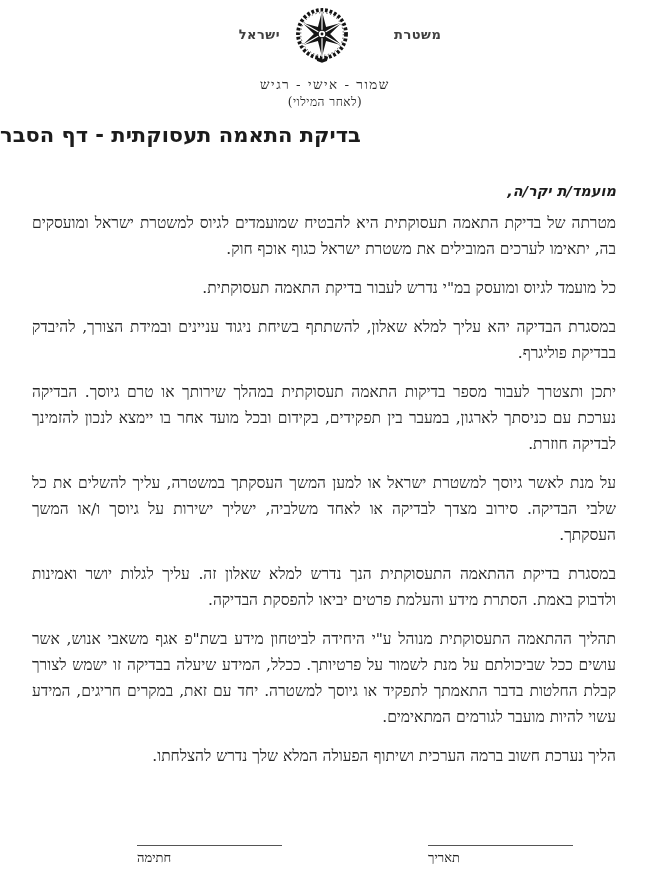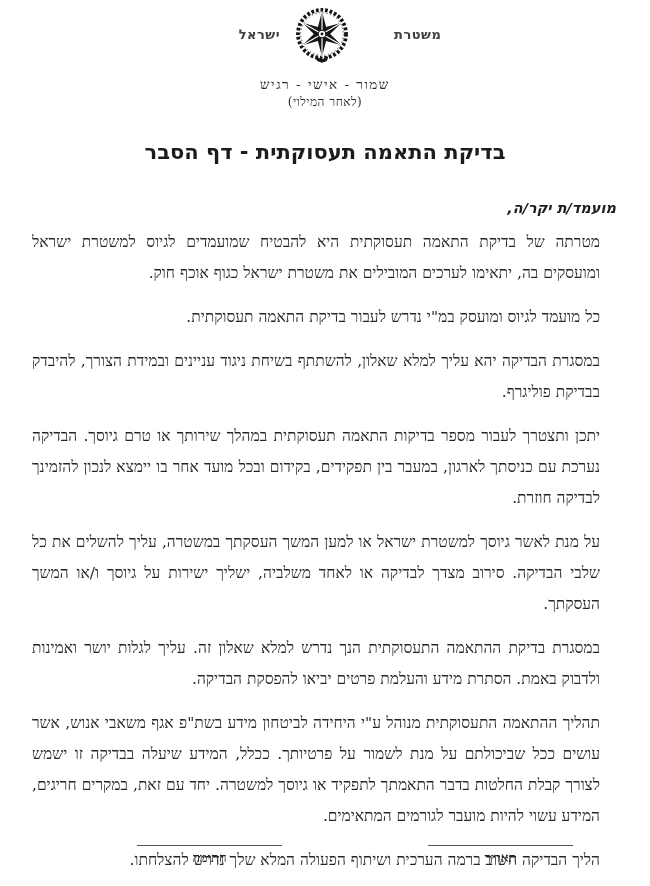--- a/index.html
+++ b/index.html
@@ -15,39 +15,39 @@
     font-weight:700;font-size:13px;color:#404040;letter-spacing:0.5px;margin-left:30px;
   }
   .emblem{display:block;}
   .classification{
     margin-top:13px;font-size:13.5px;color:#2a2a2a;letter-spacing:1.5px;
   }
   .classification-note{
     margin-top:2px;font-size:12px;color:#2a2a2a;letter-spacing:0.5px;
   }
   .doc-title{
-    margin-top:30px;text-align:center;
+    margin-top:13px;text-align:left;
     font-family:"DejaVu Sans","Liberation Sans",sans-serif;
     font-weight:700;font-size:21px;color:#1c1c1c;
   }
   .content{padding:0 34px 0 32px;}
   .greeting{
     margin-top:36px;margin-bottom:11px;
     font-family:"DejaVu Sans","Liberation Sans",sans-serif;
     font-weight:700;font-size:14.5px;color:#1c1c1c;font-style:italic;
   }
   p.body{
-    font-size:15.5px;line-height:31px;margin:0 16px 13px 0;
+    font-size:15.5px;line-height:26px;margin:0 0 13px 0;
     text-align:justify;color:#262626;
   }
   .footer{
     position:absolute;top:845px;left:137px;right:77px;
     display:flex;justify-content:space-between;direction:rtl;
   }
-  .sig-group{width:145px;text-align:center;}
+  .sig-group{width:145px;text-align:left;}
   .sig-line{height:1px;background:#555;width:100%;}
   .sig-label{margin-top:4px;font-size:13px;color:#222;}
 </style>
 </head>
 <body>
 
 <div class="page">
 
   <div class="header">
     <div class="logo-row">
@@ -78,21 +78,21 @@
 
   <div class="content">
     <div class="greeting">מועמד/ת יקר/ה,</div>
     <p class="body">מטרתה של בדיקת התאמה תעסוקתית היא להבטיח שמועמדים לגיוס למשטרת ישראל ומועסקים בה, יתאימו לערכים המובילים את משטרת ישראל כגוף אוכף חוק.</p>
     <p class="body">כל מועמד לגיוס ומועסק במ"י נדרש לעבור בדיקת התאמה תעסוקתית.</p>
     <p class="body">במסגרת הבדיקה יהא עליך למלא שאלון, להשתתף בשיחת ניגוד עניינים ובמידת הצורך, להיבדק בבדיקת פוליגרף.</p>
     <p class="body">יתכן ותצטרך לעבור מספר בדיקות התאמה תעסוקתית במהלך שירותך או טרם גיוסך. הבדיקה נערכת עם כניסתך לארגון, במעבר בין תפקידים, בקידום ובכל מועד אחר בו יימצא לנכון להזמינך לבדיקה חוזרת.</p>
     <p class="body">על מנת לאשר גיוסך למשטרת ישראל או למען המשך העסקתך במשטרה, עליך להשלים את כל שלבי הבדיקה. סירוב מצדך לבדיקה או לאחד משלביה, ישליך ישירות על גיוסך ו/או המשך העסקתך.</p>
     <p class="body">במסגרת בדיקת ההתאמה התעסוקתית הנך נדרש למלא שאלון זה. עליך לגלות יושר ואמינות ולדבוק באמת. הסתרת מידע והעלמת פרטים יביאו להפסקת הבדיקה.</p>
     <p class="body">תהליך ההתאמה התעסוקתית מנוהל ע"י היחידה לביטחון מידע בשת"פ אגף משאבי אנוש, אשר עושים ככל שביכולתם על מנת לשמור על פרטיותך. ככלל, המידע שיעלה בבדיקה זו ישמש לצורך קבלת החלטות בדבר התאמתך לתפקיד או גיוסך למשטרה. יחד עם זאת, במקרים חריגים, המידע עשוי להיות מועבר לגורמים המתאימים.</p>
-    <p class="body">הליך הבדיקה חשוב ברמה הערכית ושיתוף הפעולה המלא שלך נדרש להצלחתו.</p>
+    <p class="body">הליך נערכת חשוב ברמה הערכית ושיתוף הפעולה המלא שלך נדרש להצלחתו.</p>
   </div>
 
   <div class="footer">
     <div class="sig-group">
       <div class="sig-line"></div>
       <div class="sig-label">תאריך</div>
     </div>
     <div class="sig-group">
       <div class="sig-line"></div>
       <div class="sig-label">חתימה</div>

